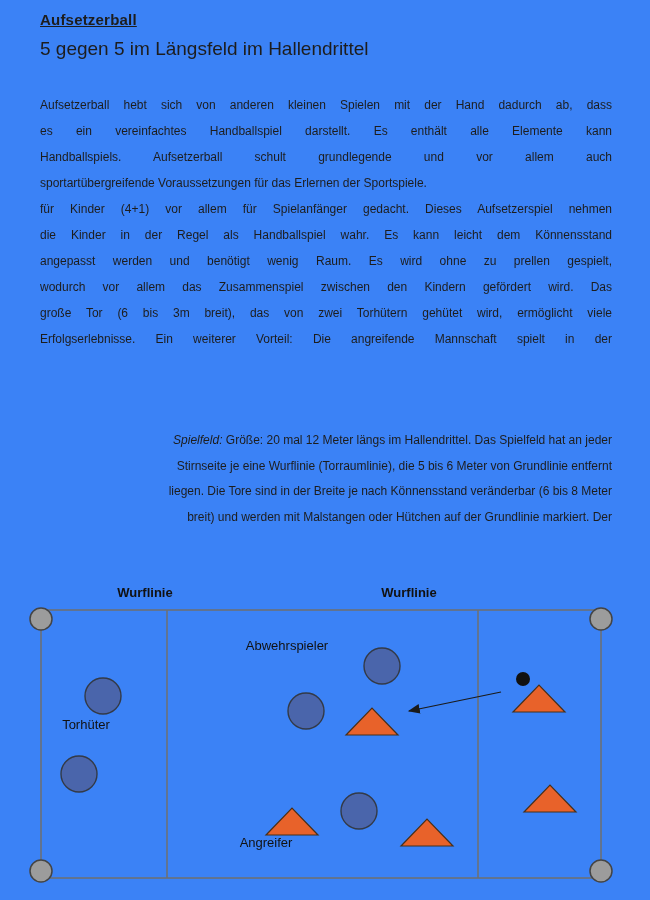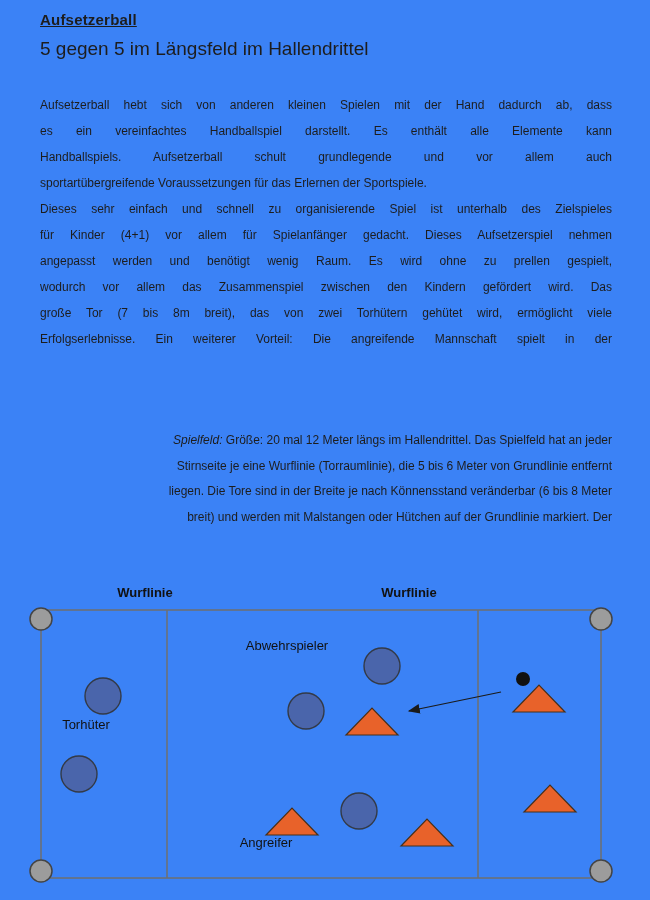--- a/index.html
+++ b/index.html
@@ -31,25 +31,25 @@
 
   <div class="abs doc-title">Aufsetzerball</div>
 
   <div class="abs subtitle">5 gegen 5 im Längsfeld im Hallendrittel</div>
 
   <div class="abs para p1">
     <div class="ln just">Aufsetzerball hebt sich von anderen kleinen Spielen mit der Hand dadurch ab, dass</div>
     <div class="ln just">es ein vereinfachtes Handballspiel darstellt. Es enthält alle Elemente kann</div>
     <div class="ln just">Handballspiels. Aufsetzerball schult grundlegende und vor allem auch</div>
     <div class="ln">sportartübergreifende Voraussetzungen für das Erlernen der Sportspiele.</div>
-    <div class="ln just">Dieses sehr einfach und schnell zu organisierende Spiel ist unterhalb des Zielspieles</div>
     <div class="ln just">für Kinder (4+1) vor allem für Spielanfänger gedacht. Dieses Aufsetzerspiel nehmen</div>
+    <div class="ln just">die Kinder in der Regel als Handballspiel wahr. Es kann leicht dem Könnensstand</div>
     <div class="ln just">angepasst werden und benötigt wenig Raum. Es wird ohne zu prellen gespielt,</div>
     <div class="ln just">wodurch vor allem das Zusammenspiel zwischen den Kindern gefördert wird. Das</div>
-    <div class="ln just">große Tor (7 bis 8m breit), das von zwei Torhütern gehütet wird, ermöglicht viele</div>
+    <div class="ln just">große Tor (6 bis 3m breit), das von zwei Torhütern gehütet wird, ermöglicht viele</div>
     <div class="ln just">Erfolgserlebnisse. Ein weiterer Vorteil: Die angreifende Mannschaft spielt in der</div>
   </div>
 
   <div class="abs para p2">
     <div class="ln"><span class="it">Spielfeld:</span><span> Größe: 20 mal 12 Meter längs im Hallendrittel. Das Spielfeld hat an jeder</span></div>
     <div class="ln">Stirnseite je eine Wurflinie (Torraumlinie), die 5 bis 6 Meter von Grundlinie entfernt</div>
     <div class="ln">liegen. Die Tore sind in der Breite je nach Könnensstand veränderbar (6 bis 8 Meter</div>
     <div class="ln">breit) und werden mit Malstangen oder Hütchen auf der Grundlinie markiert. Der</div>
   </div>
 

